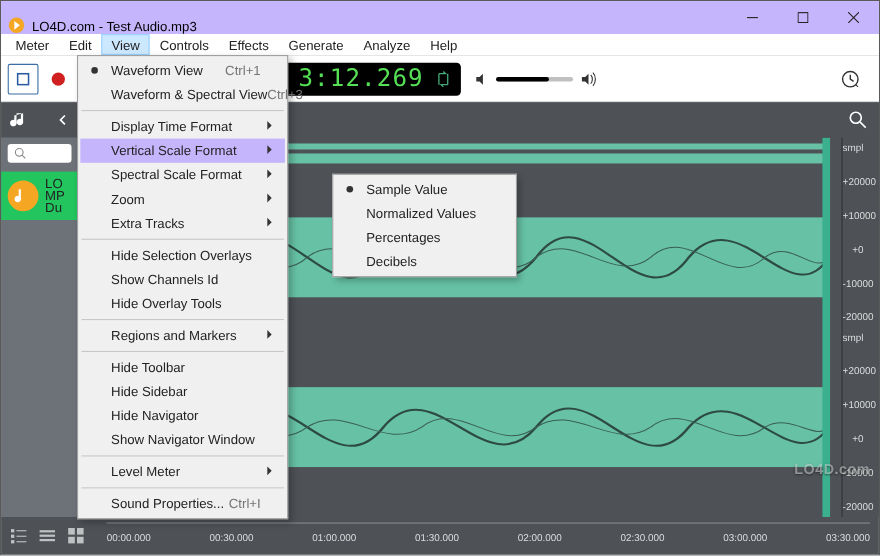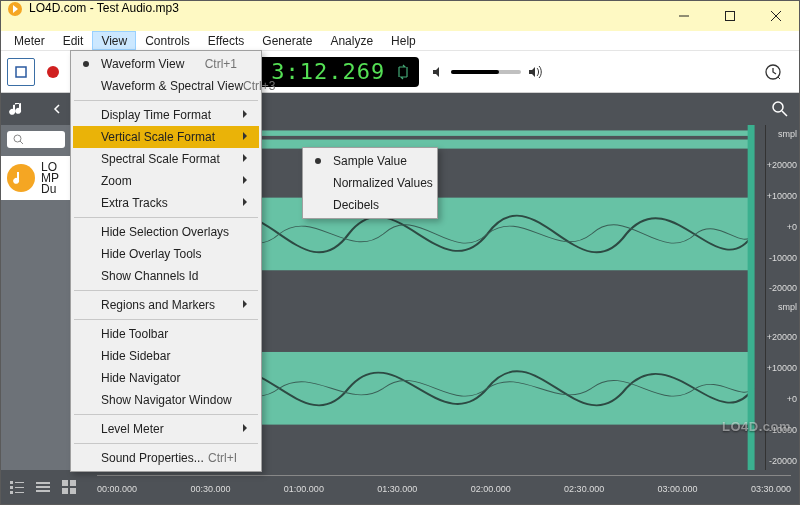--- a/index.html
+++ b/index.html
@@ -1,19 +1,19 @@
 <!DOCTYPE html>
 <html><head>
 <meta charset="utf-8">
 <style>
 *{box-sizing:border-box;margin:0;padding:0;font-family:"Segoe UI",Tahoma,sans-serif;font-size:12px;color:#222;user-select:none}
 html,body{width:800px;height:505px;overflow:hidden;background:#fff}
 .window{width:800px;height:505px;display:flex;flex-direction:column;border:1px solid #5a5a5a}
 
-.titlebar{height:30px;background:#fef9c3;display:flex;align-items:flex-start;padding-left:6px}
+.titlebar{height:30px;background:#c4b5fd;display:flex;align-items:flex-end;padding-left:6px}
 .titlebar .app-icon{width:16px;height:16px;margin-right:6px}
 .titlebar .title{flex:1;font-size:12px;color:#000}
 .winbtn{width:46px;height:30px;display:flex;align-items:center;justify-content:center}
 .winbtn svg{stroke:#222;fill:none}
 
 .menubar{height:20px;background:#fff;display:flex;align-items:stretch;padding:0 4px;border-bottom:1px solid #e5e5e5}
 .menuitem{padding:0 9px;line-height:20px}
 .menuitem.open{background:#cce8ff;border:1px solid #99d1ff;line-height:18px;padding:0 8px}
 
 .toolbar{height:42px;background:#fff;display:flex;align-items:center;padding:0 6px;gap:4px;border-bottom:1px solid #d0d0d0;position:relative}
@@ -27,46 +27,46 @@
 .vol-area{display:flex;align-items:center;gap:6px;margin-left:8px}
 .vol-slider{width:70px;height:4px;background:#c0c0c0;border-radius:2px;position:relative}
 .vol-slider .fill{position:absolute;left:0;top:0;bottom:0;width:68%;background:#000;border-radius:2px}
 .clock-btn{margin-left:auto;margin-right:6px}
 
 .workspace{flex:1;display:flex;position:relative;background:#6d7278;overflow:hidden}
 .sidebar{width:70px;background:#6d7278;display:flex;flex-direction:column}
 .sb-head{height:32px;background:#4e5257;display:flex;align-items:center;justify-content:space-between;padding:0 8px}
 .sb-head svg{fill:#fff}
 .sb-search{margin:6px;padding:3px 6px;background:#fff;border-radius:3px;display:flex;align-items:center;gap:4px}
-.track-item{margin:2px 0 0 0;background:#ffffff;display:flex;align-items:center;padding:4px 6px;gap:6px;height:44px}
+.track-item{margin:2px 0 0 0;background:#22c55e;display:flex;align-items:center;padding:4px 6px;gap:6px;height:44px}
 .track-icon{width:28px;height:28px;background:#f5a623;border-radius:14px;display:flex;align-items:center;justify-content:center}
 .track-meta{display:flex;flex-direction:column;font-size:10px;color:#fff;line-height:11px;overflow:hidden}
 .wave-area{flex:1;position:relative;background:#4e5257}
 .wave-head{height:32px;background:#4e5257;display:flex;align-items:center;justify-content:flex-end;padding:0 10px}
 .wave-canvas{position:absolute;left:0;right:34px;top:32px;bottom:0;background:#4e5257;overflow:hidden}
 .ruler-y{position:absolute;right:0;top:32px;bottom:0;width:34px;background:#4e5257;border-left:1px solid #333;display:flex;flex-direction:column}
-.ruler-y .half{flex:1;display:flex;flex-direction:column;justify-content:space-between;padding:4px 2px 4px 0;text-align:right}
+.ruler-y .half{flex:1;display:flex;flex-direction:column;justify-content:space-between;padding:4px 14px 4px 0;text-align:right}
 .ruler-y .tick{font-size:9px;color:#ddd}
 
 .statusbar{height:34px;background:#4e5257;display:flex;align-items:center;padding:0 8px;gap:10px}
 .sb-icon{width:16px;height:16px;opacity:.8}
 .ruler-x{flex:1;height:24px;margin-left:10px;position:relative;border-top:1px solid #888;display:flex;align-items:flex-start;justify-content:space-between;padding-top:8px}
 .ruler-x span{font-size:9px;color:#ddd}
 .watermark{position:absolute;right:8px;bottom:36px;font-size:13px;color:rgba(255,255,255,.45);font-weight:700;letter-spacing:.5px;text-shadow:0 1px 2px rgba(0,0,0,.5)}
 
 .dropdown{position:absolute;background:#f0f0f0;border:1px solid #a0a0a0;box-shadow:3px 3px 6px rgba(0,0,0,.25);padding:2px;z-index:50}
 .dd-main{left:70px;top:50px;width:192px}
 .dd-item{height:22px;display:flex;align-items:center;padding:0 22px 0 28px;position:relative;white-space:nowrap}
 .dd-item .shortcut{margin-left:auto;color:#737373}
 .dd-item .arrow{position:absolute;right:8px;top:6px;border:4px solid transparent;border-left-color:#333}
-.dd-item.sel{background:#eab308}
+.dd-item.sel{background:#c4b5fd}
 .dd-item.disabled{color:#9a9a9a}
 .dd-item .bullet{position:absolute;left:10px;top:8px;width:6px;height:6px;background:#333;border-radius:3px}
 .dd-sep{height:1px;background:#c8c8c8;margin:3px 1px}
-.dd-sub{left:302px;top:147px;width:136px}
+.dd-sub{left:302px;top:158px;width:168px}
 </style>
 </head>
 <body>
 
 <div class="window">
 
   <div class="titlebar">
     <span class="app-icon">
       <svg width="16" height="16" viewBox="0 0 16 16">
           <circle cx="8" cy="8" r="7" fill="#f5a623"></circle>
@@ -289,24 +289,24 @@
       </div>
       <div class="dd-item">
         <span>Extra Tracks</span>
         <span class="arrow"></span>
       </div>
       <div class="dd-sep"></div>
       <div class="dd-item">
         <span>Hide Selection Overlays</span>
       </div>
       <div class="dd-item">
+        <span>Show Channels Id</span>
+      </div>
+      <div class="dd-item">
         <span>Hide Overlay Tools</span>
-      </div>
-      <div class="dd-item">
-        <span>Show Channels Id</span>
       </div>
       <div class="dd-sep"></div>
       <div class="dd-item">
         <span>Regions and Markers</span>
         <span class="arrow"></span>
       </div>
       <div class="dd-sep"></div>
       <div class="dd-item">
         <span>Hide Toolbar</span>
       </div>
@@ -332,17 +332,20 @@
     </div>
   <div class="dropdown dd-sub" id="dd-sub">
       <div class="dd-item">
         <span class="bullet"></span>
         <span>Sample Value</span>
       </div>
       <div class="dd-item">
         <span>Normalized Values</span>
       </div>
       <div class="dd-item">
+        <span>Percentages</span>
+      </div>
+      <div class="dd-item">
         <span>Decibels</span>
       </div>
     </div>
 
 </div>
 
 </body></html>

